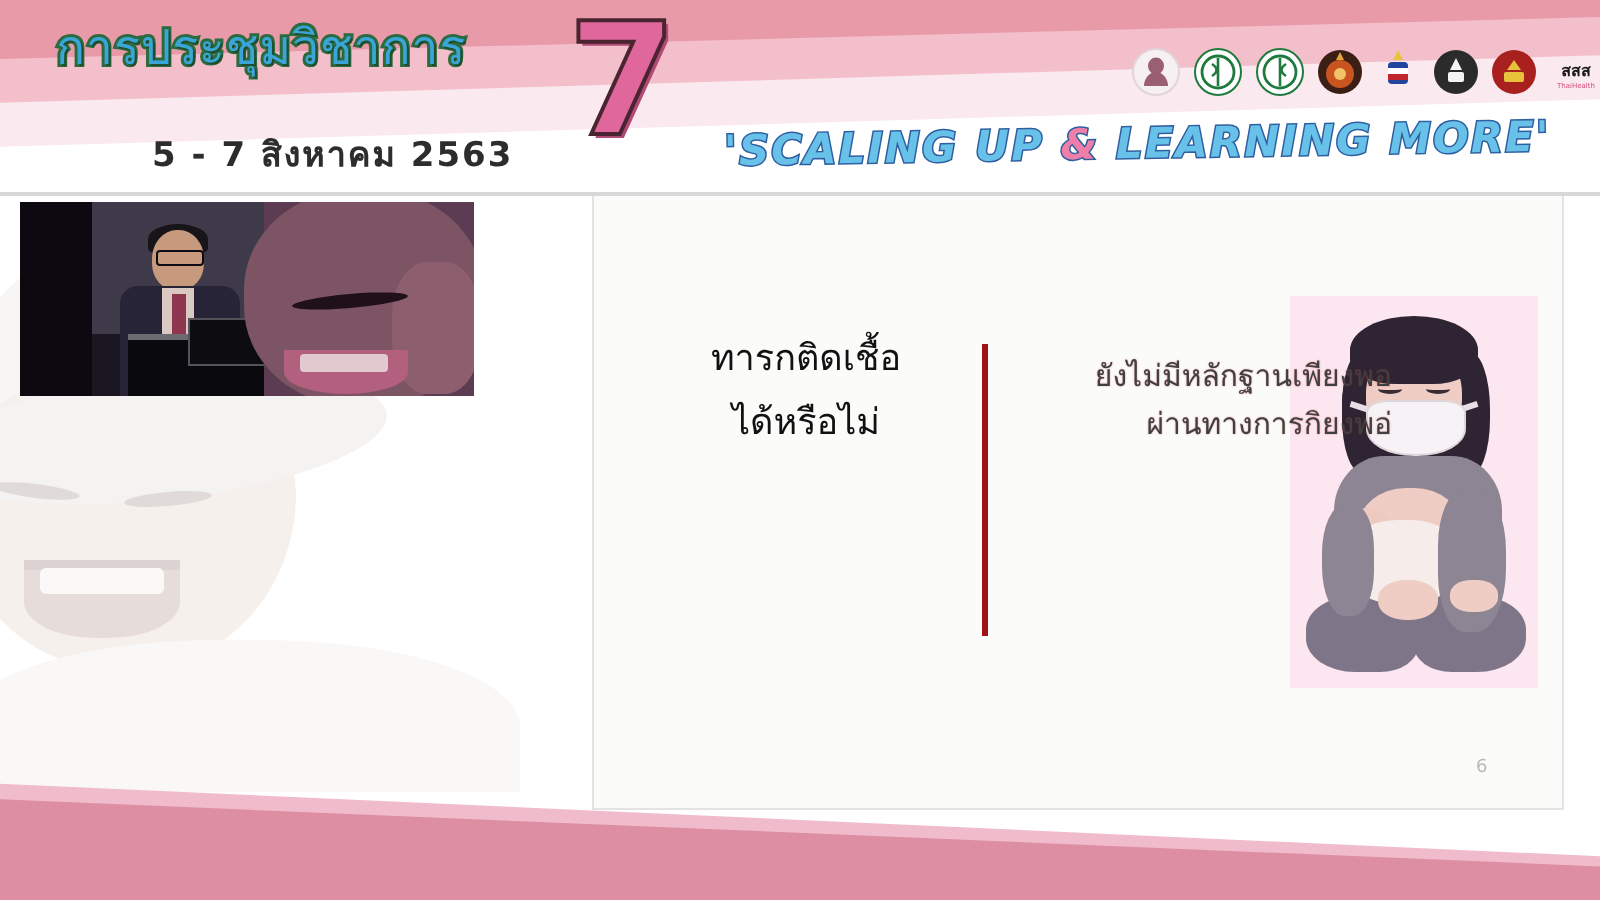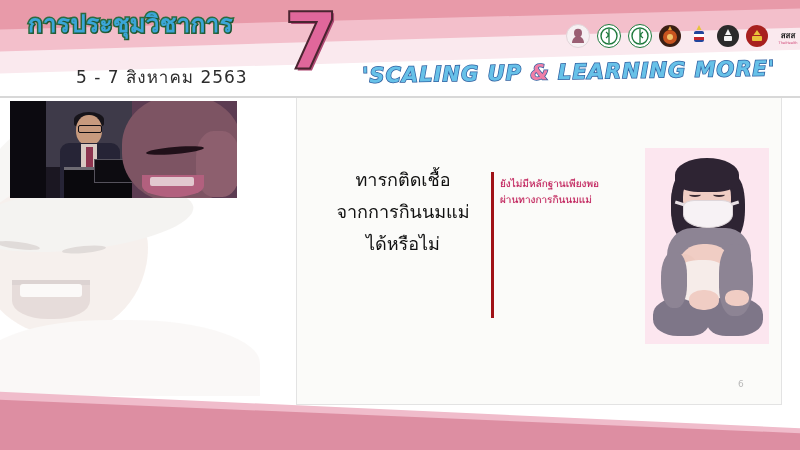--- a/index.html
+++ b/index.html
@@ -34,39 +34,39 @@
     font-size:78px;font-weight:bold;line-height:1;
     color:#e0679b;
     -webkit-text-stroke:2px #4a2430;
     text-shadow:2px 2px 0 #b04a74;
     letter-spacing:-2px;
   }
 
   .th-line1,.th-line2{
     position:absolute;
     font-family:"DejaVu Sans","Liberation Sans",sans-serif;
-    font-weight:bold;letter-spacing:.5px;white-space:nowrap;
+    font-weight:normal;letter-spacing:.5px;white-space:nowrap;
   }
   .th-line1{
     left:28px;top:4px;font-size:24px;
     color:#3aa6d8;
     -webkit-text-stroke:3px #2c6b3f;
     paint-order:stroke fill;
     text-shadow:1px 1px 0 #1f4f2d;
   }
   .th-line2{
     left:14px;top:32px;font-size:24px;
     color:#3aa6d8;
     -webkit-text-stroke:3px #2c6b3f;
     paint-order:stroke fill;
     text-shadow:1px 1px 0 #1f4f2d;
   }
   .th-date{
     position:absolute;left:76px;top:63px;
-    font-size:17px;font-weight:normal;color:#2d2d2d;
+    font-size:17px;font-weight:bold;color:#2d2d2d;
     letter-spacing:1px;white-space:nowrap;
   }
 
   .tagline{
     position:absolute;left:362px;top:60px;
     font-size:21px;font-weight:bold;font-style:italic;
     color:#67c1e8;
     -webkit-text-stroke:1.5px #2f5fa0;
     paint-order:stroke fill;
     letter-spacing:1px;white-space:nowrap;
@@ -149,22 +149,22 @@
   .qline{white-space:nowrap;}
   .qline.en{font-weight:bold;font-size:17px;letter-spacing:.3px;}
 
   .divider{
     position:absolute;left:491px;top:74px;width:3px;height:146px;
     background:#a01217;
   }
 
   .ablock{
     position:absolute;left:500px;top:78px;width:196px;
-    text-align:left;color:#be185d;
-    font-size:10px;line-height:1.62;font-weight:500;
+    text-align:right;color:#404040;
+    font-size:15px;line-height:1.62;font-weight:500;
     text-shadow:0 0 1px rgba(192,22,28,.4);
     z-index:4;
   }
   .aline{white-space:nowrap;}
 
   
   .illus{
     position:absolute;left:645px;top:50px;width:124px;height:196px;
     background:#fce6ef;overflow:hidden;z-index:2;
   }
@@ -316,21 +316,20 @@
         <div class="vp-beye"></div>
         <div class="vp-bmouth"></div>
         <div class="vp-bteeth"></div>
       </div>
     </div>
 
     <div class="panel"></div>
 
     <div class="qblock">
       <div class="qline">ทารกติดเชื้อ</div>
-      <div class="qline">จากการกินนมแม่</div>
       <div class="qline">ได้หรือไม่</div>
     </div>
 
     <div class="divider"></div>
 
     <div class="illus">
       <div class="il-hairback"></div>
       <div class="il-hairL"></div>
       <div class="il-hairR"></div>
       <div class="il-face"></div>
@@ -347,21 +346,21 @@
       <div class="il-babyhead"></div>
       <div class="il-baby"></div>
       <div class="il-armR"></div>
       <div class="il-armL"></div>
       <div class="il-hand"></div>
       <div class="il-foot"></div>
     </div>
 
     <div class="ablock">
       <div class="aline">ยังไม่มีหลักฐานเพียงพอ</div>
-      <div class="aline">ผ่านทางการกินนมแม่</div>
+      <div class="aline">ผ่านทางการกิยงพอ่</div>
     </div>
 
     <div class="pagenum">6</div>
 
     <div class="foot-light"></div>
     <div class="foot-dark"></div>
     <div class="foot-solid"></div>
   </div>
 
 </div>

